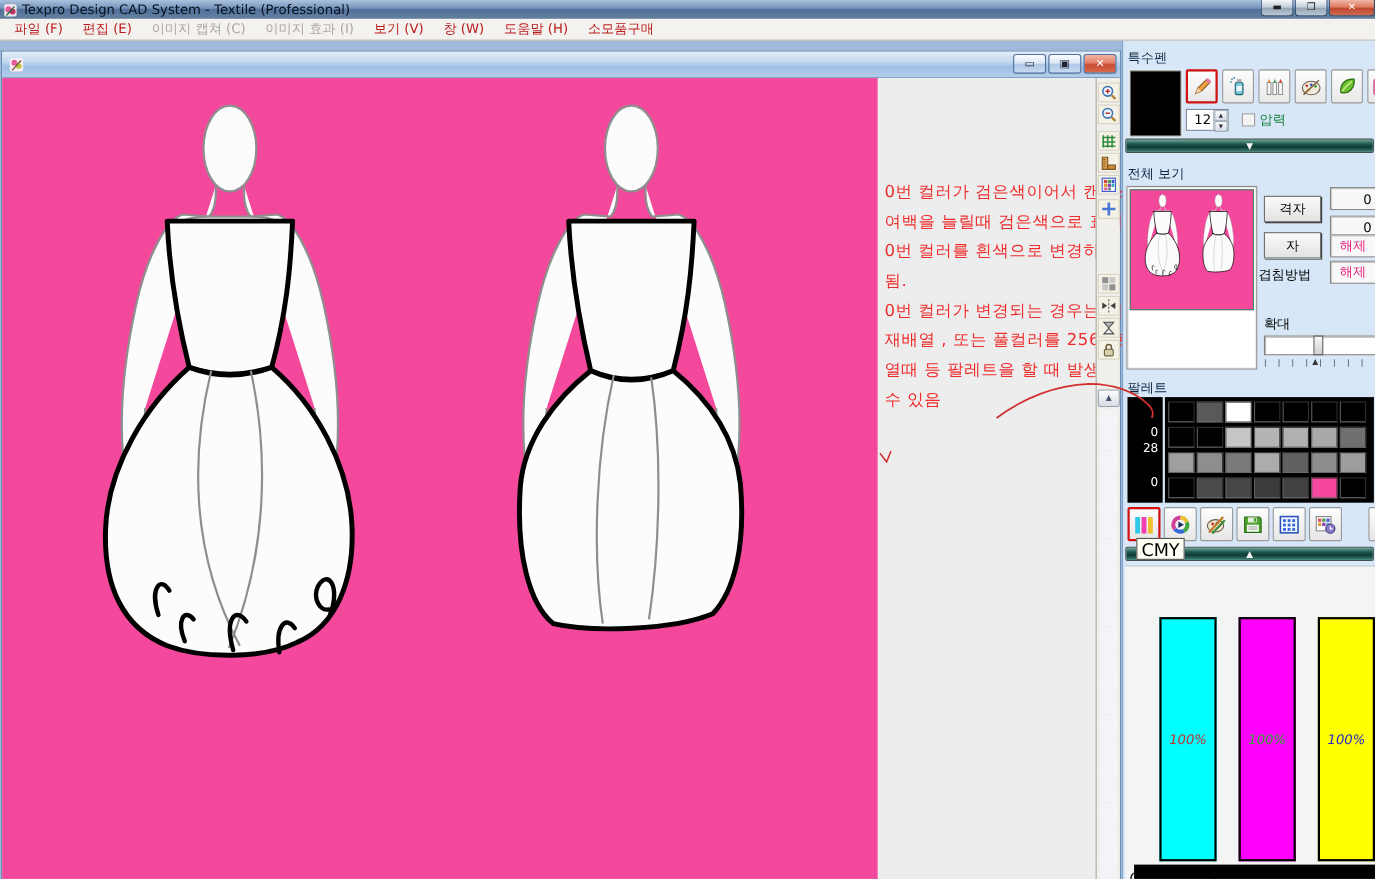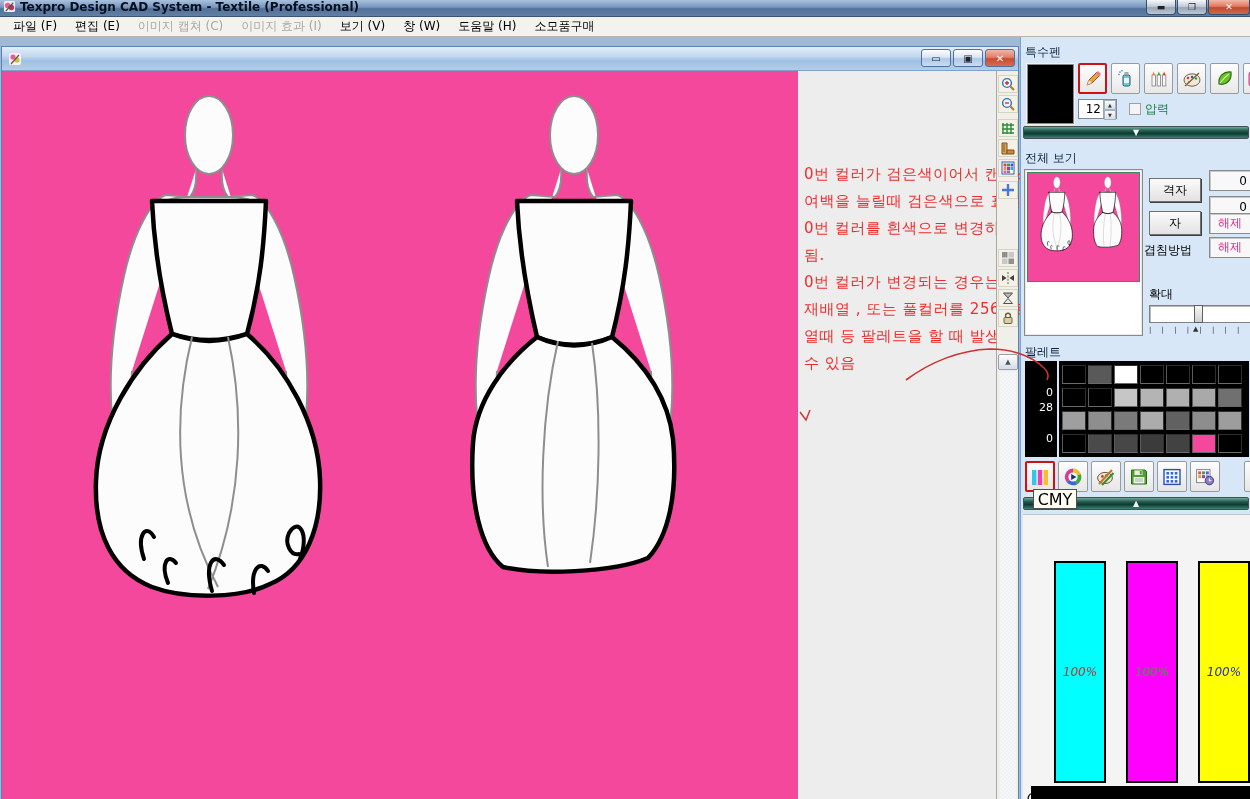--- a/index.html
+++ b/index.html
@@ -3,34 +3,34 @@
 <meta charset="utf-8">
 <style>
   * { margin:0; padding:0; box-sizing:border-box; }
   html,body { width:1250px; height:799px; overflow:hidden; }
   body { font-family:"DejaVu Sans","Liberation Sans",sans-serif; font-size:12px; }
   #app { position:absolute; inset:0; width:1250px; height:799px; background:#9FB9D8; overflow:hidden; }
 
   
   .titlebar { position:absolute; left:0; top:0; width:1250px; height:17px;
     background:linear-gradient(180deg,#A9C2DE 0%,#7795BC 45%,#52709B 55%,#62809F 100%);
-    border-bottom:1px solid #3A5578; display:flex; align-items:flex-start; color:#05101e;font-weight:bold; }
+    border-bottom:1px solid #3A5578; display:flex; align-items:flex-end; color:#05101e; }
   .titlebar .app-icon { width:13px; height:13px; margin:0 4px 0 3px; }
   .titlebar .title-text { font-size:12px; letter-spacing:0; }
   .win-controls { position:absolute; right:0; top:0; display:flex; }
   .win-btn { width:30px; height:15px; border:1px solid #35506F; border-top:none;
     background:linear-gradient(180deg,#F6F8FA,#C3CDD8 45%,#98A6B6 55%,#BCC7D3);
     border-radius:0 0 4px 4px; margin-left:1px; display:flex; align-items:center; justify-content:center;
     font-size:9px; color:#222; }
   .win-btn.close { width:42px; background:linear-gradient(180deg,#F0B8A8,#E07A5F 45%,#C04830 55%,#D06A50); color:#fff; }
 
   
   .menubar { position:absolute; left:0; top:17px; width:1250px; height:20px; background:#F4F2EF;
     border-bottom:1px solid #B9B4AC; display:flex; align-items:center; padding-left:4px; }
-  .menu-item { padding:0 9px; font-size:12px; color:#000000; }
+  .menu-item { padding:0 9px; font-size:12px; color:#b91c1c; }
   .menu-item.disabled { color:#A9A6A0; }
 
   
   .docwin { position:absolute; left:1px; top:46px; width:1018px; height:753px;
     border:1px solid #5E82AE; border-bottom:none; background:#EDEDED; }
   .doc-titlebar { position:absolute; left:0; top:0; width:100%; height:24px;
     background:linear-gradient(180deg,#E3EEF9 0%,#C2D8EF 40%,#9FC0E4 60%,#B3CDE9 100%);
     border-bottom:1px solid #7FA2C9; display:flex; align-items:center; color:#000; }
   .doc-titlebar .doc-icon { width:14px; height:14px; margin:0 5px 0 6px; }
   .doc-btns { position:absolute; right:3px; top:2px; display:flex; }

